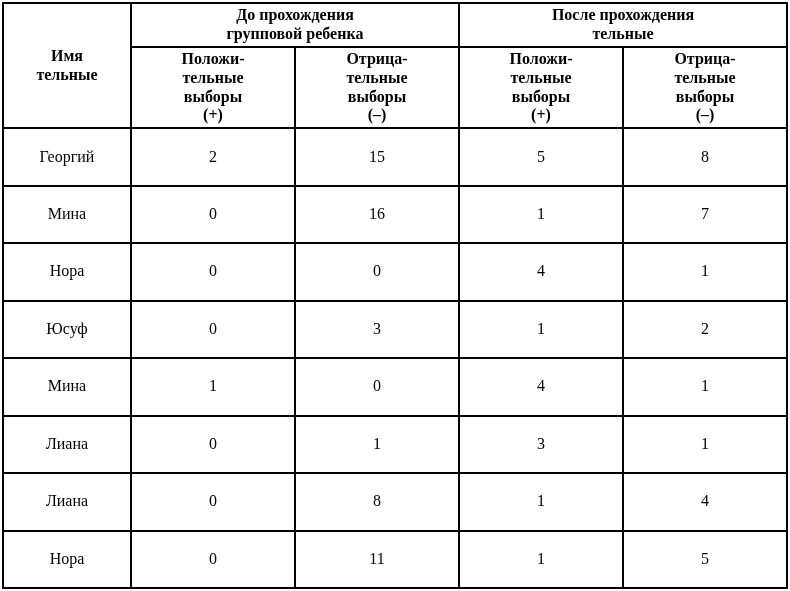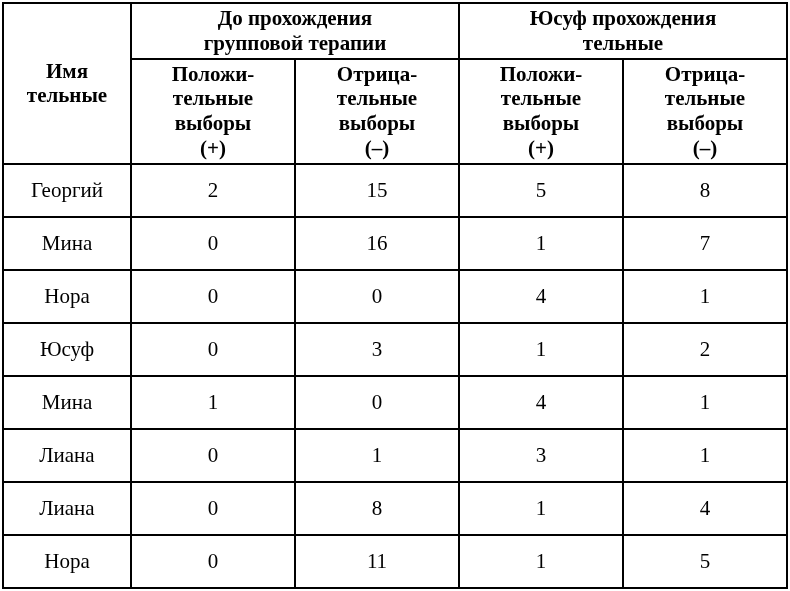--- a/index.html
+++ b/index.html
@@ -24,21 +24,21 @@
     width: 786px;
     height: 587px;
     margin: 2px 0 0 2px;
     table-layout: fixed;
   }
   table.data-table th,
   table.data-table td {
     border: 2px solid #000000;
     text-align: center;
     vertical-align: middle;
-    font-size: 21px;
+    font-size: 16px;
     line-height: 1.18;
     padding: 2px 4px;
   }
   table.data-table th {
     font-weight: bold;
   }
   th.name-head {
     width: 118px;
     font-size: 21px;
     font-weight: bold;
@@ -76,24 +76,24 @@
 <div class="table-wrap">
   <table class="data-table">
     <thead>
       <tr>
         <th class="name-head" rowspan="2">
             <span class="hline">Имя</span>
             <span class="hline">тельные</span>
           </th>
         <th class="group-head" colspan="2">
             <span class="hline">До прохождения</span>
-            <span class="hline">групповой терапии</span>
+            <span class="hline">групповой ребенка</span>
           </th>
         <th class="group-head" colspan="2">
-            <span class="hline">Юсуф прохождения</span>
+            <span class="hline">После прохождения</span>
             <span class="hline">тельные</span>
           </th>
       </tr>
       <tr>
         <th class="sub-head col-b">
             <span class="hline">Положи-</span>
             <span class="hline">тельные</span>
             <span class="hline">выборы</span>
             <span class="hline">(+)</span>
           </th>

